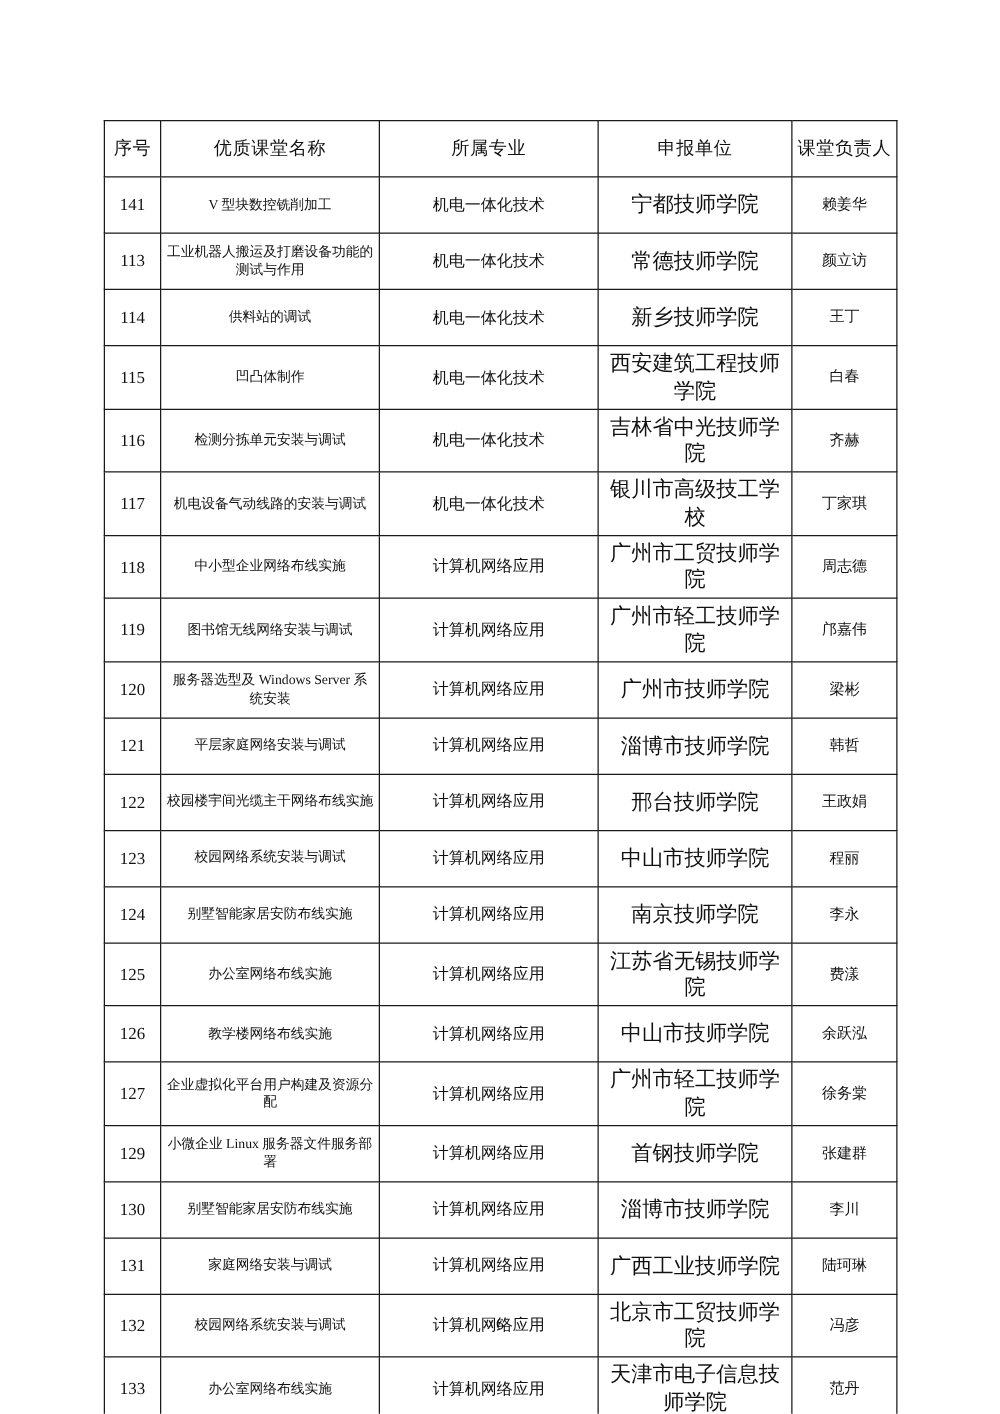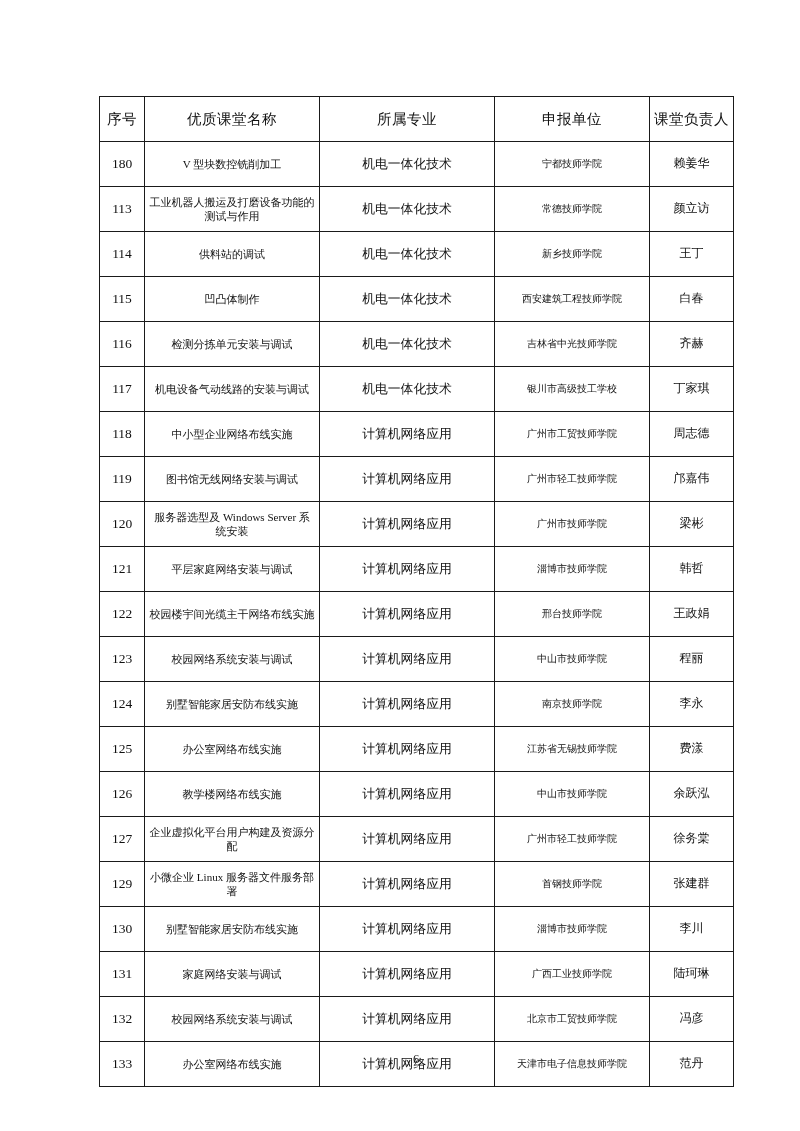--- a/index.html
+++ b/index.html
@@ -10,21 +10,21 @@
     width: 800px;
     height: 1131px;
     background: #ffffff;
     font-family: "Liberation Serif", "DejaVu Serif", serif;
     color: #000000;
     position: relative;
     overflow: hidden;
   }
   .page {
     position: absolute;
-    left: 16px;
+    left: 0;
     top: 0;
     width: 648px;
     height: 1131px;
     box-sizing: border-box;
   }
   .table-wrap {
     position: absolute;
     left: 83px;
     top: 96px;
     width: 634px;
@@ -61,21 +61,21 @@
   td.seq {
     font-size: 13.5px;
     font-family: "Liberation Serif", "DejaVu Serif", serif;
   }
   td.cname {
     font-size: 11px;
     padding-left: 5px;
     padding-right: 5px;
   }
   td.cunit {
-    font-size: 10px;
+    font-size: 17px;
     text-align: left;
     padding-left: 9px;
     padding-right: 5px;
   }
   td.cmajor { font-size: 12.8px; }
   td.cperson { font-size: 12px; }
 
   .page-number {
     position: absolute;
     left: 0;
@@ -104,21 +104,21 @@
         <tr>
           <th>序号</th>
           <th>优质课堂名称</th>
           <th>所属专业</th>
           <th>申报单位</th>
           <th>课堂负责人</th>
         </tr>
       </thead>
       <tbody id="table-body">
           <tr>
-            <td class="seq">180</td>
+            <td class="seq">141</td>
             <td class="cname">V 型块数控铣削加工</td>
             <td class="cmajor">机电一体化技术</td>
             <td class="cunit">宁都技师学院</td>
             <td class="cperson">赖姜华</td>
           </tr>
           <tr>
             <td class="seq">113</td>
             <td class="cname">工业机器人搬运及打磨设备功能的测试与作用</td>
             <td class="cmajor">机电一体化技术</td>
             <td class="cunit">常德技师学院</td>

